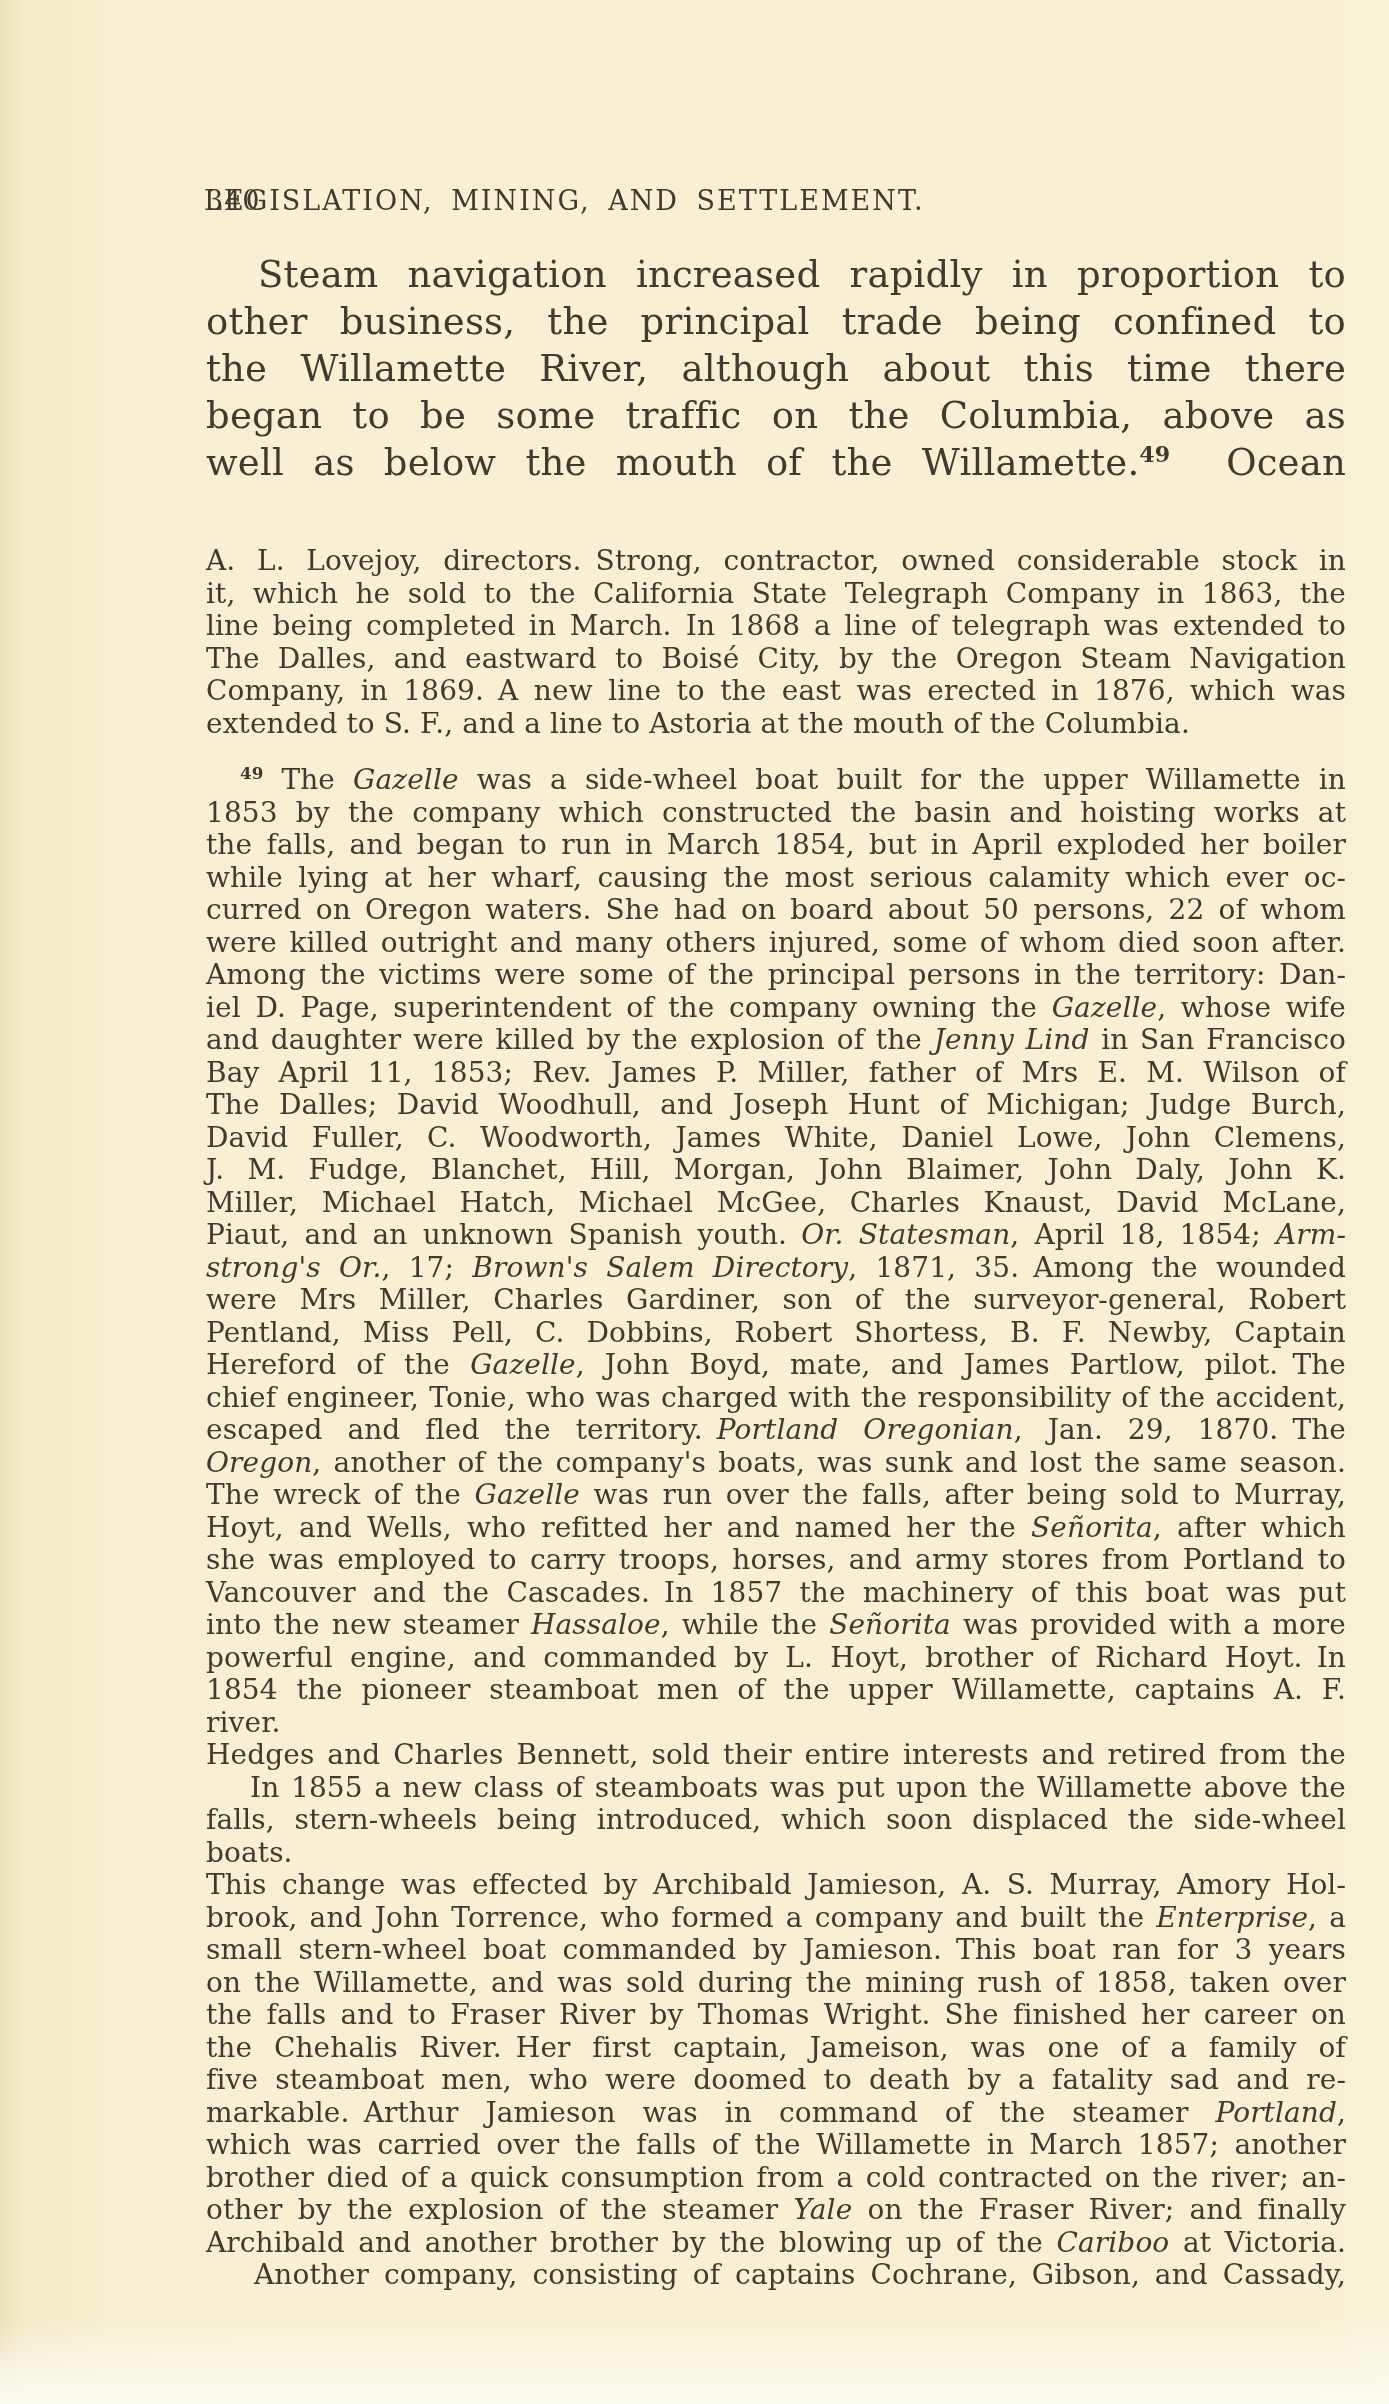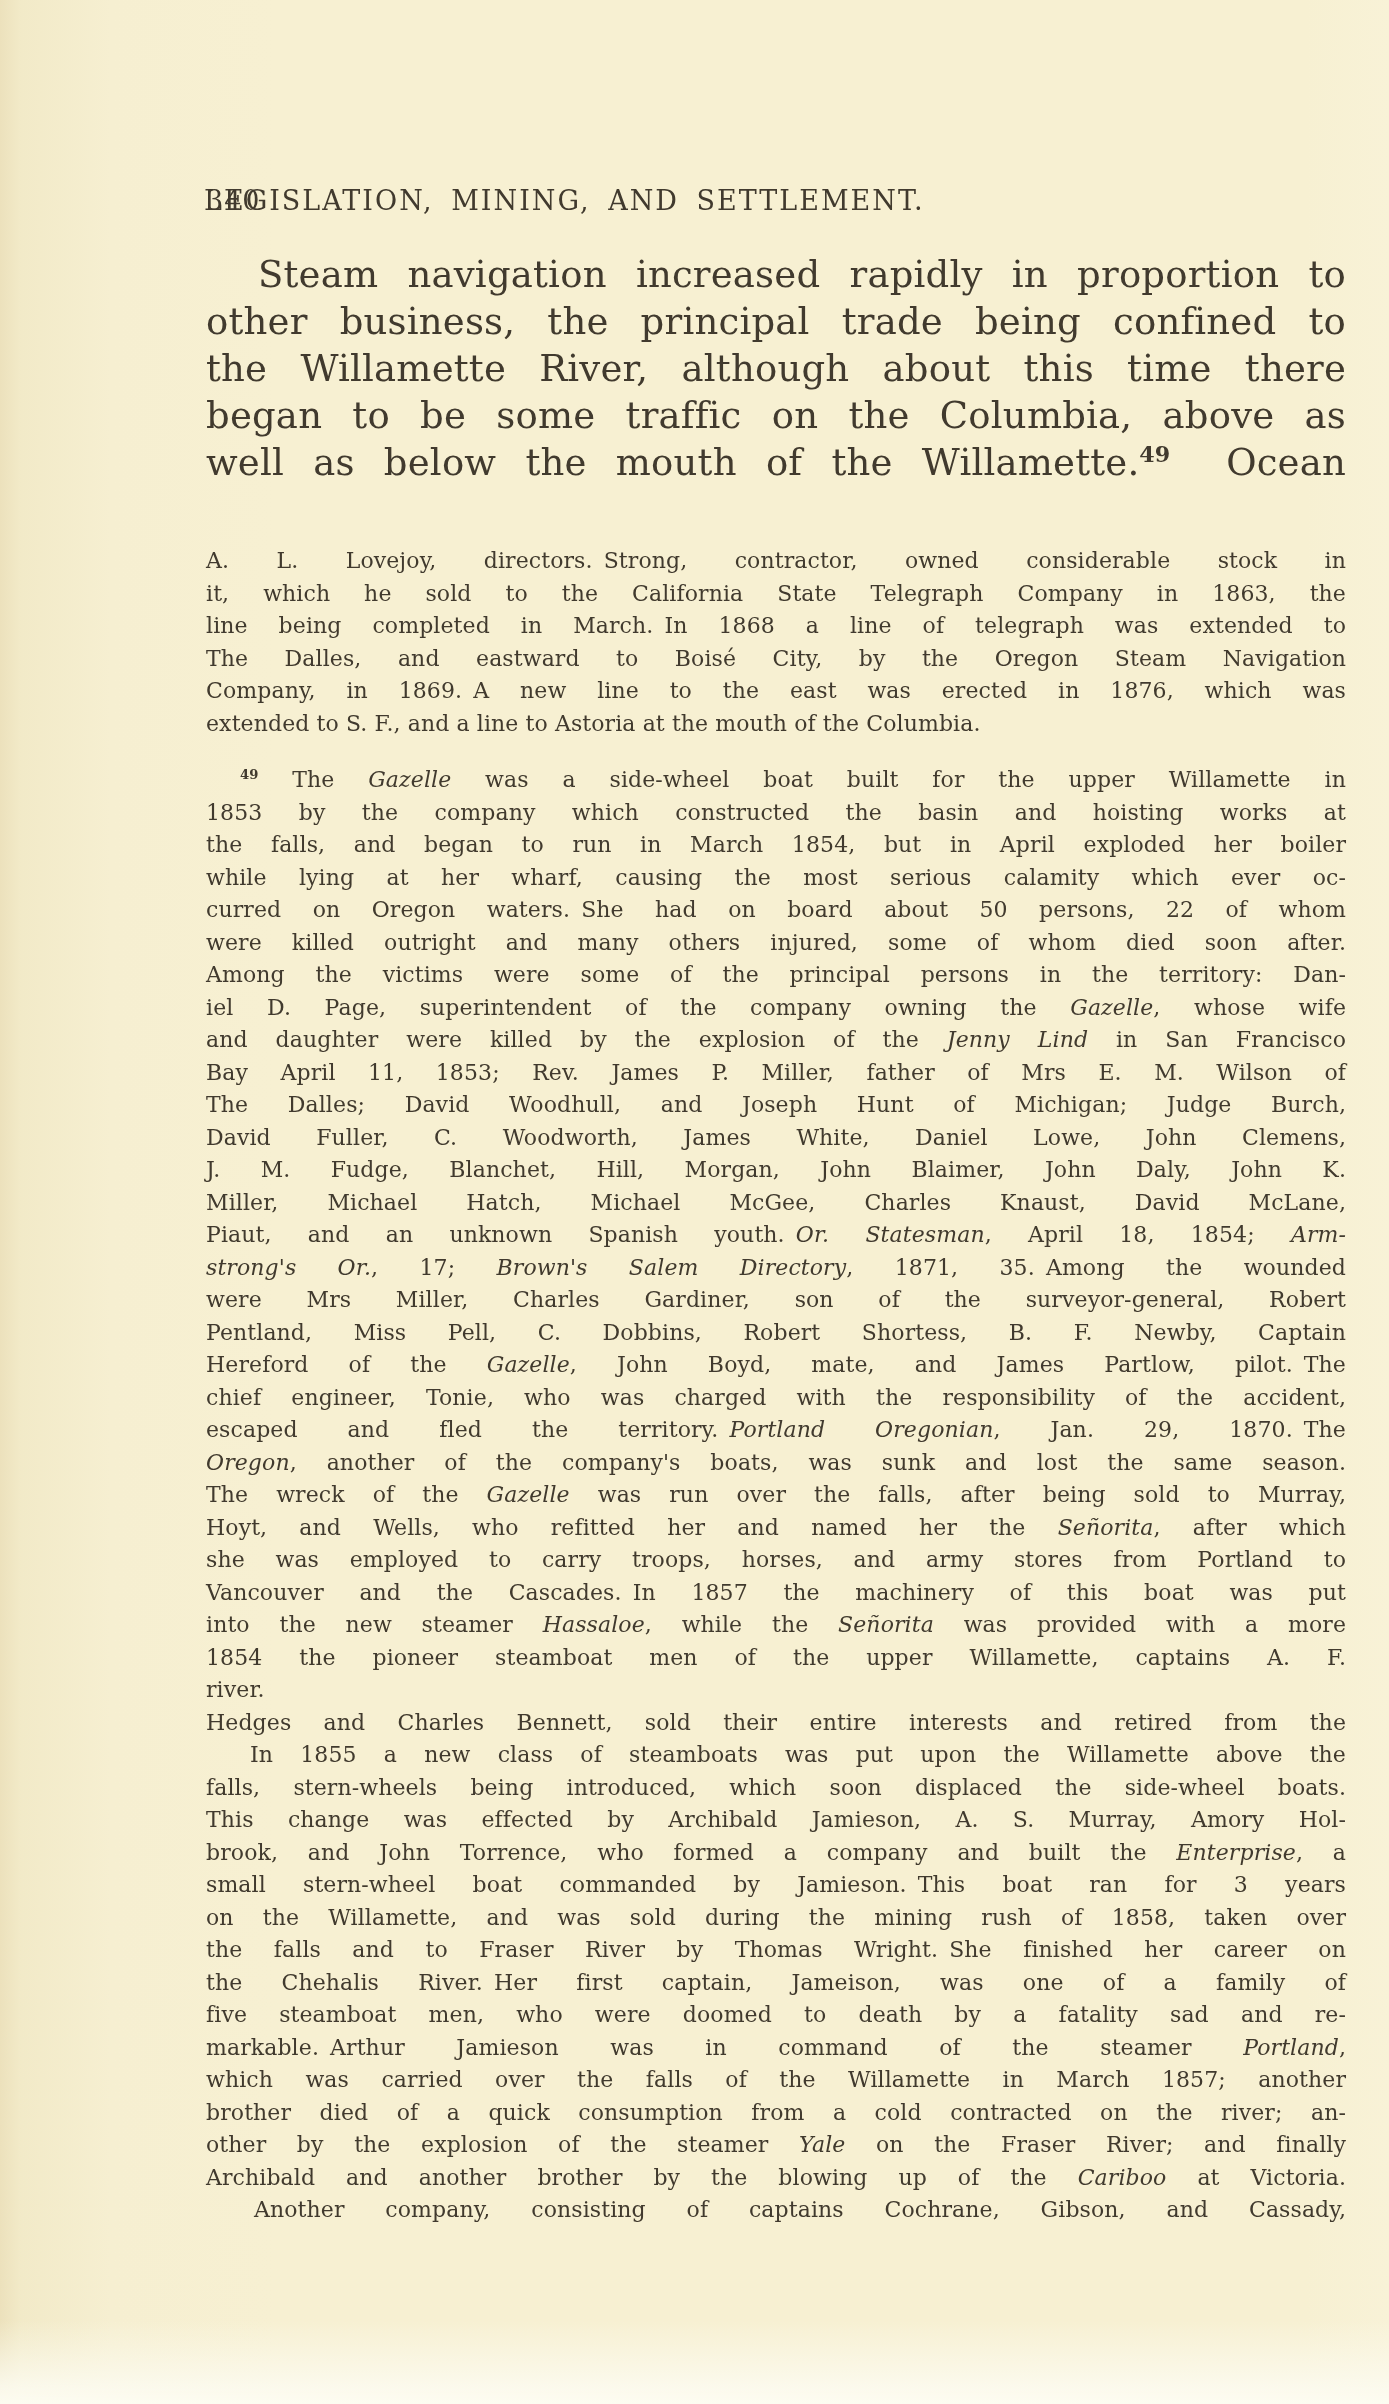--- a/index.html
+++ b/index.html
@@ -52,21 +52,21 @@
     width: 1140px;
     font-size: 37px;
     line-height: 47px;
     letter-spacing: 0.2px;
   }
   .footnotes {
     position: absolute;
     top: 545px;
     left: 206px;
     width: 1140px;
-    font-size: 22px;
+    font-size: 28px;
     line-height: 32.5px;
     letter-spacing: 0.1px;
   }
   .tline {
     text-align: justify;
     text-align-last: justify;
   }
   .tline.natural {
     text-align-last: left;
   }
@@ -128,20 +128,21 @@
         <div class="tline"><span>Pentland, Miss Pell, C. Dobbins, Robert Shortess, B. F. Newby, Captain</span></div>
         <div class="tline"><span>Hereford of the </span><span class="it">Gazelle</span><span>, John Boyd, mate, and James Partlow, pilot. The</span></div>
         <div class="tline"><span>chief engineer, Tonie, who was charged with the responsibility of the accident,</span></div>
         <div class="tline"><span>escaped and fled the territory. </span><span class="it">Portland Oregonian</span><span>, Jan. 29, 1870. The</span></div>
         <div class="tline"><span class="it">Oregon</span><span>, another of the company's boats, was sunk and lost the same season.</span></div>
         <div class="tline"><span>The wreck of the </span><span class="it">Gazelle</span><span> was run over the falls, after being sold to Murray,</span></div>
         <div class="tline"><span>Hoyt, and Wells, who refitted her and named her the </span><span class="it">Señorita</span><span>, after which</span></div>
         <div class="tline"><span>she was employed to carry troops, horses, and army stores from Portland to</span></div>
         <div class="tline"><span>Vancouver and the Cascades. In 1857 the machinery of this boat was put</span></div>
         <div class="tline"><span>into the new steamer </span><span class="it">Hassaloe</span><span>, while the </span><span class="it">Señorita</span><span> was provided with a more</span></div>
+        <div class="tline"><span>powerful engine, and commanded by L. Hoyt, brother of Richard Hoyt. In</span></div>
         <div class="tline"><span>1854 the pioneer steamboat men of the upper Willamette, captains A. F.</span></div>
         <div class="tline natural"><span>river.</span></div>
         <div class="tline"><span>Hedges and Charles Bennett, sold their entire interests and retired from the</span></div>
       </div>
       <div class="para">
         <div class="tline" style="text-indent: 44px;"><span>In 1855 a new class of steamboats was put upon the Willamette above the</span></div>
         <div class="tline"><span>falls, stern-wheels being introduced, which soon displaced the side-wheel boats.</span></div>
         <div class="tline"><span>This change was effected by Archibald Jamieson, A. S. Murray, Amory Hol-</span></div>
         <div class="tline"><span>brook, and John Torrence, who formed a company and built the </span><span class="it">Enterprise</span><span>, a</span></div>
         <div class="tline"><span>small stern-wheel boat commanded by Jamieson. This boat ran for 3 years</span></div>

